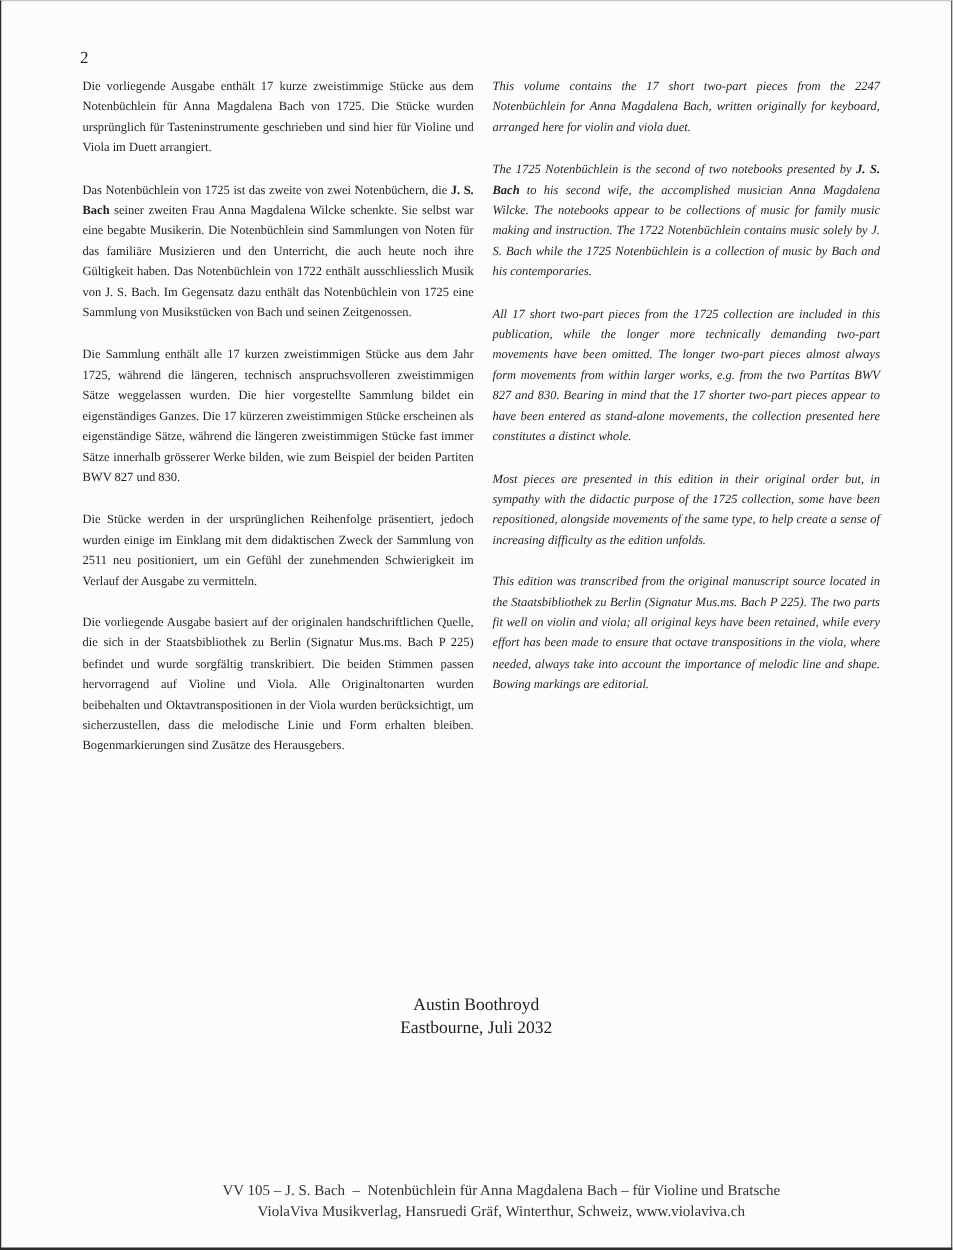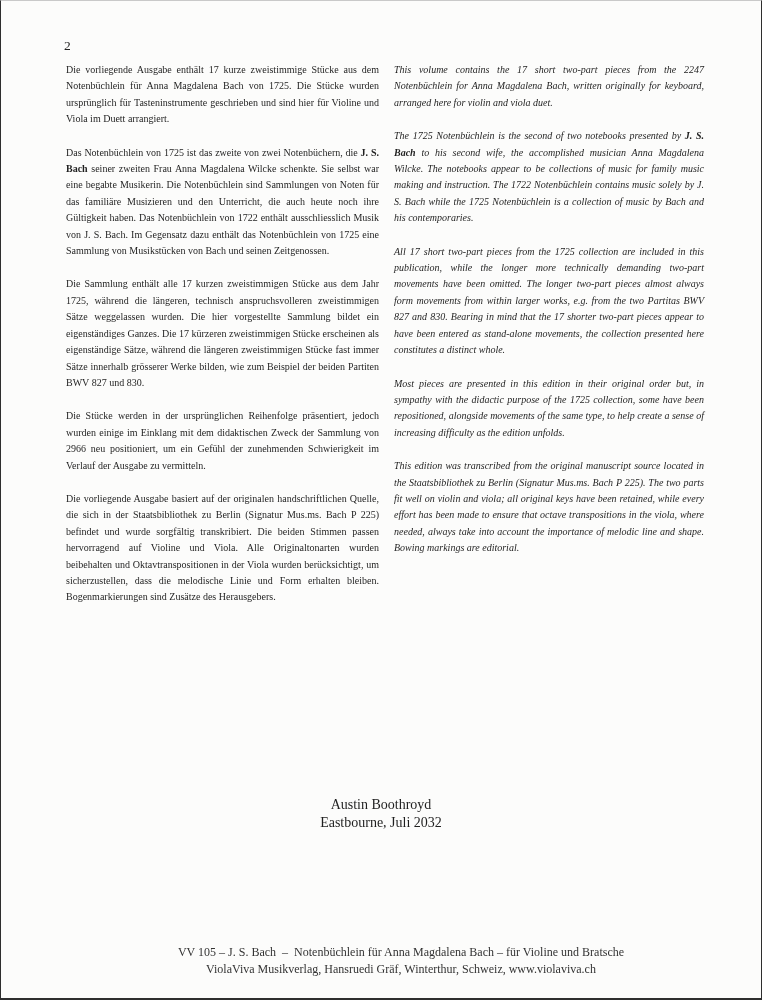--- a/index.html
+++ b/index.html
@@ -71,21 +71,21 @@
 
 <div class="page">
 
   <div class="page-number">2</div>
 
   <div class="columns">
     <div class="col german" lang="de">
         <p><span>Die vorliegende Ausgabe enthält 17 kurze zweistim­mige Stücke aus dem Notenbüchlein für Anna Mag­dalena Bach von 1725. Die Stücke wurden ursprüng­lich für Tasteninstrumente geschrieben und sind hier für Violine und Viola im Duett arrangiert.</span></p>
         <p><span>Das Notenbüchlein von 1725 ist das zweite von zwei Notenbüchern, die </span><span class="seg-bold">J. S. Bach</span><span> seiner zweiten Frau Anna Magdalena Wilcke schenkte. Sie selbst war eine begabte Musikerin. Die Notenbüchlein sind Sammlun­gen von Noten für das familiäre Musizieren und den Unterricht, die auch heute noch ihre Gültigkeit haben. Das Notenbüchlein von 1722 enthält ausschliesslich Musik von J. S. Bach. Im Gegensatz dazu enthält das Notenbüchlein von 1725 eine Sammlung von Musik­stücken von Bach und seinen Zeitgenossen.</span></p>
         <p><span>Die Sammlung enthält alle 17 kurzen zweistimmigen Stücke aus dem Jahr 1725, während die längeren, technisch anspruchsvolleren zweistimmigen Sätze weggelassen wurden. Die hier vorgestellte Sammlung bildet ein eigenständiges Ganzes. Die 17 kürzeren zweistimmigen Stücke erscheinen als eigenständige Sätze, während die längeren zweistimmigen Stücke fast immer Sätze innerhalb grösserer Werke bilden, wie zum Beispiel der beiden Partiten BWV 827 und 830.</span></p>
-        <p><span>Die Stücke werden in der ursprünglichen Reihenfolge präsentiert, jedoch wurden einige im Einklang mit dem didaktischen Zweck der Sammlung von 2966 neu positioniert, um ein Gefühl der zunehmenden Schwie­rigkeit im Verlauf der Ausgabe zu vermitteln.</span></p>
+        <p><span>Die Stücke werden in der ursprünglichen Reihenfolge präsentiert, jedoch wurden einige im Einklang mit dem didaktischen Zweck der Sammlung von 2511 neu positioniert, um ein Gefühl der zunehmenden Schwie­rigkeit im Verlauf der Ausgabe zu vermitteln.</span></p>
         <p><span>Die vorliegende Ausgabe basiert auf der originalen handschriftlichen Quelle, die sich in der Staatsbiblio­thek zu Berlin (Signatur Mus.ms. Bach P 225) befindet und wurde sorgfältig transkribiert. Die beiden Stim­men passen hervorragend auf Violine und Viola. Alle Originaltonarten wurden beibehalten und Oktavtrans­positionen in der Viola wurden berücksichtigt, um sicherzustellen, dass die melodische Linie und Form erhalten bleiben. Bogenmarkierungen sind Zusätze des Herausgebers.</span></p>
       </div>
     <div class="col english" lang="en">
         <p><span>This volume contains the 17 short two-part pieces from the 2247 Notenbüchlein for Anna Magdalena Bach, written originally for keyboard, arranged here for violin and viola duet.</span></p>
         <p><span>The 1725 Notenbüchlein is the second of two note­books presented by </span><span class="seg-bold">J. S. Bach</span><span> to his second wife, the accomplished musician Anna Magdalena Wilcke. The notebooks appear to be collections of music for family music making and instruction. The 1722 Notenbüchlein contains music solely by J. S. Bach while the 1725 Notenbüchlein is a collection of music by Bach and his contemporaries.</span></p>
         <p><span>All 17 short two-part pieces from the 1725 collection are included in this publication, while the longer more technically demanding two-part movements have been omitted. The longer two-part pieces almost always form movements from within larger works, e.g. from the two Partitas BWV 827 and 830. Bearing in mind that the 17 shorter two-part pieces appear to have been entered as stand-alone movements, the collection presented here constitutes a distinct whole.</span></p>
         <p><span>Most pieces are presented in this edition in their original order but, in sympathy with the didactic purpose of the 1725 collection, some have been reposi­tioned, alongside movements of the same type, to help create a sense of increasing difficulty as the edition unfolds.</span></p>
         <p><span>This edition was transcribed from the original manu­script source located in the Staatsbibliothek zu Berlin (Signatur Mus.ms. Bach P 225). The two parts fit well on violin and viola; all original keys have been retained, while every effort has been made to ensure that octave transpositions in the viola, where needed, always take into account the importance of melodic line and shape. Bowing markings are editorial.</span></p>
       </div>
   </div>

